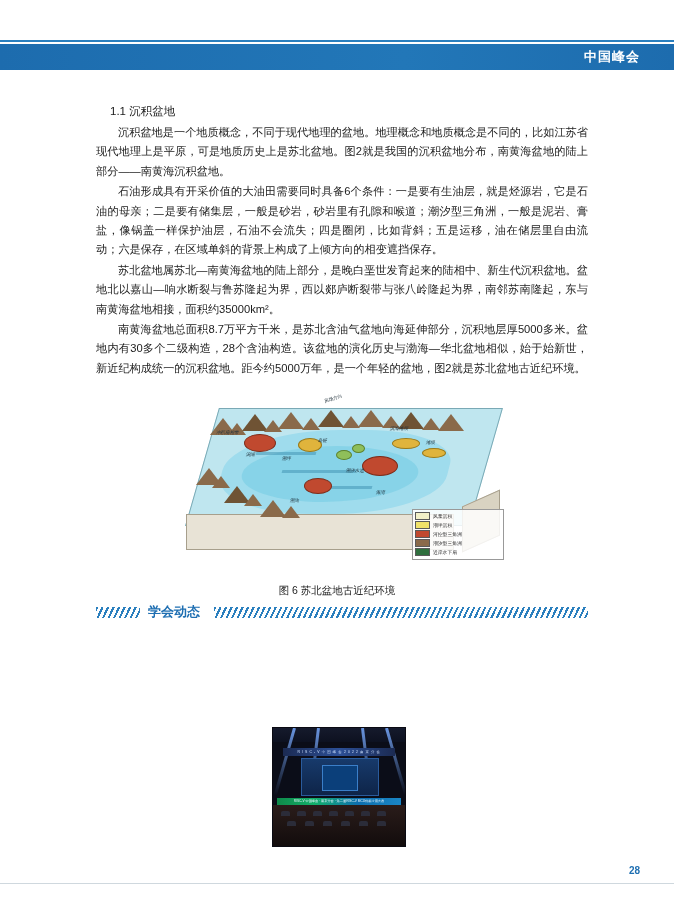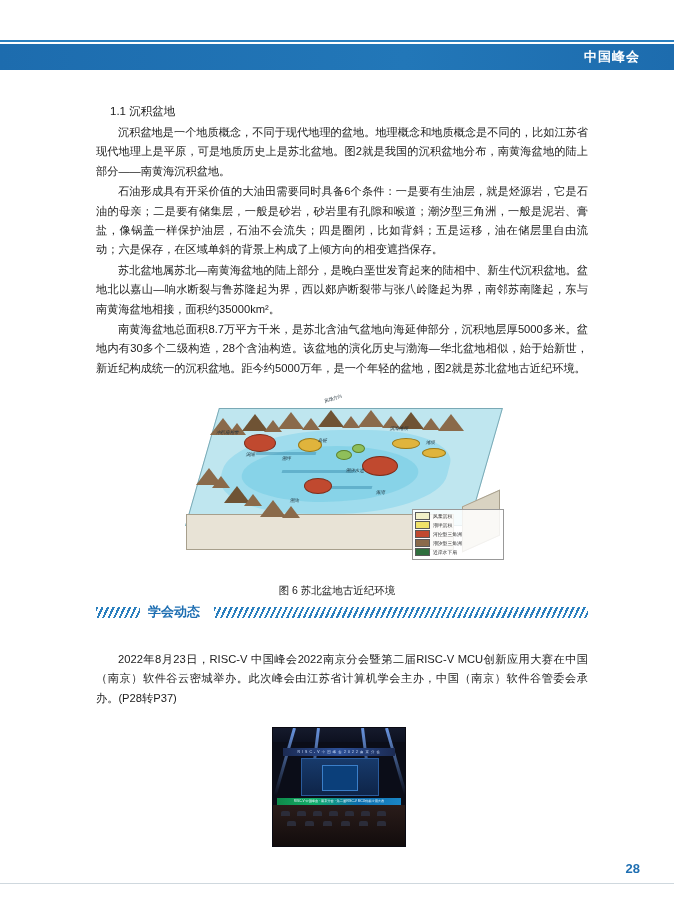--- a/index.html
+++ b/index.html
@@ -347,21 +347,21 @@
     height: 5px;
     background: #2c2f3d;
     border-radius: 2px 2px 0 0;
     opacity: .9;
   }
   
   .page-num {
     position: absolute;
     right: 34px;
     bottom: 36px;
-    font-size: 13px;
+    font-size: 10px;
     font-weight: bold;
     color: #1f6fb2;
   }
   .footer-rule {
     position: absolute;
     left: 0;
     bottom: 28px;
     width: 674px;
     height: 1px;
     background: #cfd8de;
@@ -465,23 +465,20 @@
 
   <div class="fig-caption">图 6 苏北盆地古近纪环境</div>
 
   <div class="divider">
     <span class="hatch-left"></span>
     <span class="sec-head">学会动态</span>
     <span class="hatch-right"></span>
   </div>
 
 
-  <div class="article-body">
-    <p class="body">2022年8月23日，RISC-V 中国峰会2022南京分会暨第二届RISC-V MCU创新应用大赛在中国（南京）软件谷云密城举办。此次峰会由江苏省计算机学会主办，中国（南京）软件谷管委会承办。(P28转P37)</p>
-  </div>
 
   <div class="photo">
     <div class="ceiling"></div>
     <div class="beam" style="left:20px; transform: rotate(16deg);"></div>
     <div class="beam" style="left:44px; transform: rotate(7deg);"></div>
     <div class="beam" style="left:88px; transform: rotate(-7deg);"></div>
     <div class="beam" style="left:112px; transform: rotate(-16deg);"></div>
 
     <div class="banner">
       <div class="banner-txt">R I S C - V  中 国 峰 会 2 0 2 2  南 京 分 会</div>

